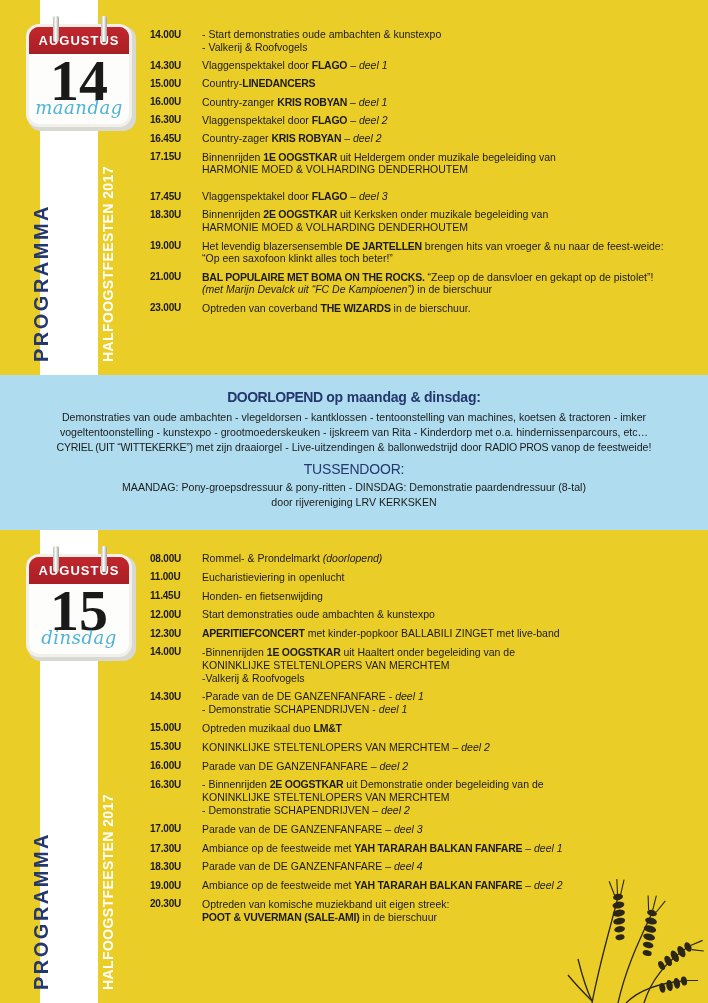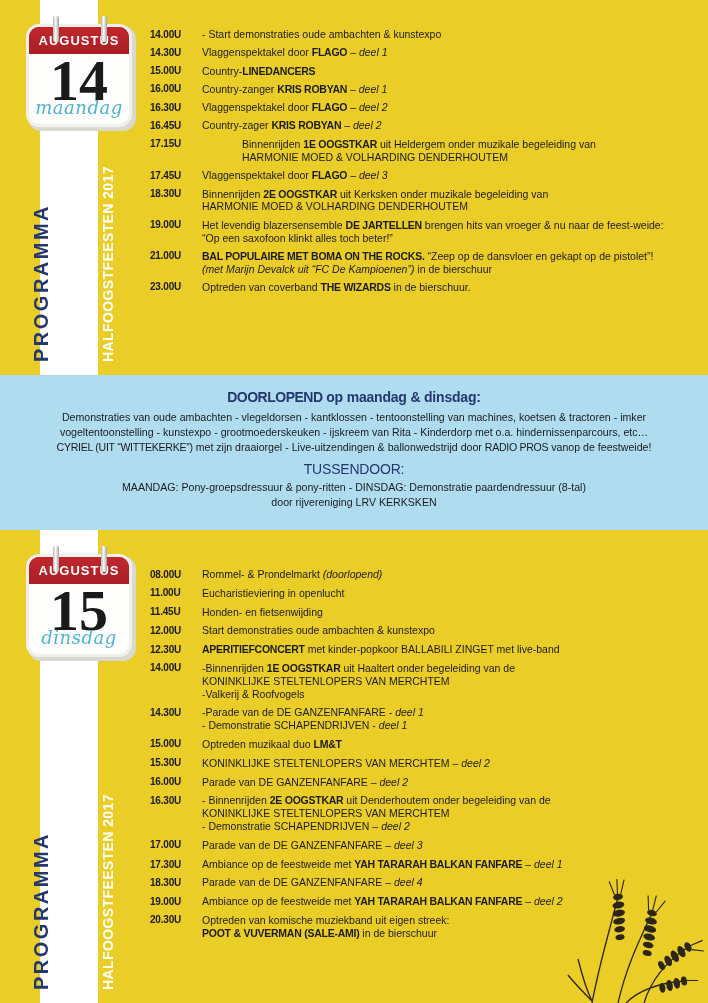--- a/index.html
+++ b/index.html
@@ -150,20 +150,21 @@
 
       <div class="vert-programma">PROGRAMMA</div>
       <div class="vert-fest">HALFOOGSTFEESTEN 2017</div>
     </div>
 
     <div class="schedule" id="schedule-day1" style="top: 28px;">
         <div class="row" style="margin-bottom: 5.5px;">
           <div class="time">14.00U</div>
           <div class="desc">
             <span class="line"><span class="">- Start demonstraties oude ambachten &amp; kunstexpo</span></span>
+            <span class="line"><span class="">- Valkerij &amp; Roofvogels</span></span>
           </div>
         </div>
         <div class="row" style="margin-bottom: 5.5px;">
           <div class="time">14.30U</div>
           <div class="desc">
             <span class="line"><span class="">Vlaggenspektakel door </span><span class="b">FLAGO</span><span class=""> – </span><span class="i">deel 1</span></span>
           </div>
         </div>
         <div class="row" style="margin-bottom: 5.5px;">
           <div class="time">15.00U</div>
@@ -182,21 +183,21 @@
           <div class="desc">
             <span class="line"><span class="">Vlaggenspektakel door </span><span class="b">FLAGO</span><span class=""> – </span><span class="i">deel 2</span></span>
           </div>
         </div>
         <div class="row" style="margin-bottom: 5.5px;">
           <div class="time">16.45U</div>
           <div class="desc">
             <span class="line"><span class="">Country-zager </span><span class="b">KRIS ROBYAN</span><span class=""> – </span><span class="i">deel 2</span></span>
           </div>
         </div>
-        <div class="row" style="margin-bottom: 6px; gap: 40px;">
+        <div class="row" style="margin-bottom: 14px;">
           <div class="time">17.15U</div>
           <div class="desc">
             <span class="line"><span class="">Binnenrijden </span><span class="b">1E OOGSTKAR</span><span class=""> uit Heldergem onder muzikale begeleiding van</span></span>
             <span class="line"><span class="">HARMONIE MOED &amp; VOLHARDING DENDERHOUTEM</span></span>
           </div>
         </div>
         <div class="row" style="margin-bottom: 5.5px;">
           <div class="time">17.45U</div>
           <div class="desc">
             <span class="line"><span class="">Vlaggenspektakel door </span><span class="b">FLAGO</span><span class=""> – </span><span class="i">deel 3</span></span>
@@ -261,21 +262,21 @@
           <div class="cal-head">AUGUSTUS</div>
           <div class="cal-num">15</div>
           <div class="cal-day">dinsdag</div>
         </div>
       </div>
 
       <div class="vert-programma">PROGRAMMA</div>
       <div class="vert-fest">HALFOOGSTFEESTEN 2017</div>
     </div>
 
-    <div class="schedule" id="schedule-day2" style="top: 38px;">
+    <div class="schedule" id="schedule-day2" style="top: 22px;">
         <div class="row" style="margin-bottom: 6px;">
           <div class="time">08.00U</div>
           <div class="desc">
             <span class="line"><span class="">Rommel- &amp; Prondelmarkt </span><span class="i">(doorlopend)</span></span>
           </div>
         </div>
         <div class="row" style="margin-bottom: 6px;">
           <div class="time">11.00U</div>
           <div class="desc">
             <span class="line"><span class="">Eucharistieviering in openlucht</span></span>
@@ -328,21 +329,21 @@
         </div>
         <div class="row" style="margin-bottom: 6px;">
           <div class="time">16.00U</div>
           <div class="desc">
             <span class="line"><span class="">Parade van DE GANZENFANFARE – </span><span class="i">deel 2</span></span>
           </div>
         </div>
         <div class="row" style="margin-bottom: 6px;">
           <div class="time">16.30U</div>
           <div class="desc">
-            <span class="line"><span class="">- Binnenrijden </span><span class="b">2E OOGSTKAR</span><span class=""> uit Denderhoutem onder begeleiding van de</span></span>
+            <span class="line"><span class="">- Binnenrijden </span><span class="b">2E OOGSTKAR</span><span class=""> uit Demonstratie onder begeleiding van de</span></span>
             <span class="line"><span class="">KONINKLIJKE STELTENLOPERS VAN MERCHTEM</span></span>
             <span class="line"><span class="">- Demonstratie SCHAPENDRIJVEN – </span><span class="i">deel 2</span></span>
           </div>
         </div>
         <div class="row" style="margin-bottom: 6px;">
           <div class="time">17.00U</div>
           <div class="desc">
             <span class="line"><span class="">Parade van de DE GANZENFANFARE – </span><span class="i">deel 3</span></span>
           </div>
         </div>

